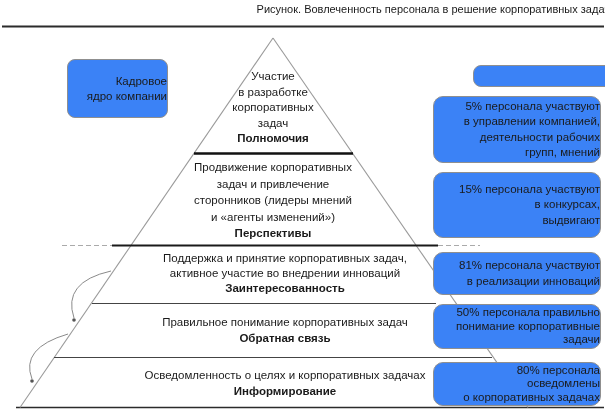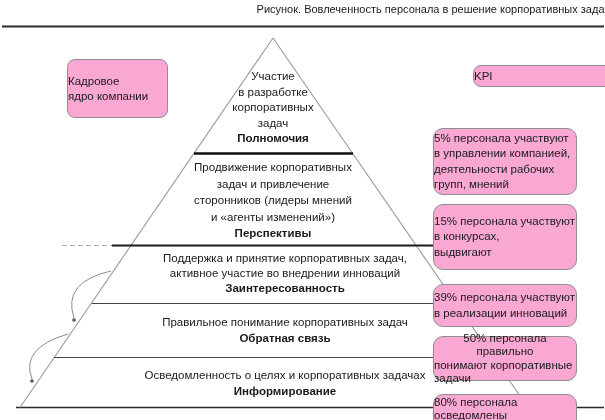--- a/index.html
+++ b/index.html
@@ -2,25 +2,25 @@
 <html><head>
 <meta charset="utf-8">
 <style>
   html,body{margin:0;padding:0;background:#fff;}
   .stage{position:relative;width:605px;height:420px;background:#fff;overflow:hidden;
          font-family:"Liberation Sans", sans-serif;color:#1a1a1a;}
   .caption{position:absolute;top:3px;left:0;right:-5px;text-align:right;font-size:11px;
            letter-spacing:0;white-space:nowrap;}
   .caption .cb{font-weight:400;}
   .art{position:absolute;left:0;top:0;}
-  .roundbox{position:absolute;background:#f9a8d4;border:1px solid #8f8f8f;box-sizing:border-box;
-            display:flex;flex-direction:column;justify-content:center;align-items:flex-start;
+  .roundbox{position:absolute;background:#3b82f6;border:1px solid #8f8f8f;box-sizing:border-box;
+            display:flex;flex-direction:column;justify-content:center;align-items:flex-end;
             text-align:center;font-size:11.5px;line-height:15px;}
   .leftbox{left:67px;top:59px;width:101px;height:59px;border-radius:8px;}
-  .kpibox{left:433px;width:144px;border-radius:10px;margin-top:32px;}
+  .kpibox{left:433px;width:168px;border-radius:10px;}
   .kpihead{left:433px;top:65px;width:168px;height:22px;border-radius:8px;font-size:11.5px;margin-left:40px;}
   .tier{position:absolute;text-align:center;font-size:11.5px;}
   .tier .tl{line-height:var(--lh,15.5px);}
   .tlabel{font-weight:700;}
   .klines{line-height:inherit;}
 </style>
 </head>
 <body>
 
 <div class="stage">
@@ -92,27 +92,27 @@
     <div class="klines">групп, мнений</div>
   </div>
 
   <div class="roundbox kpibox" style="top:172px;height:66px;line-height:15.5px">
     <div class="klines">15% персонала участвуют</div>
     <div class="klines">в конкурсах,</div>
     <div class="klines">выдвигают</div>
   </div>
 
   <div class="roundbox kpibox" style="top:252px;height:43px;line-height:15.5px">
-    <div class="klines">39% персонала участвуют</div>
+    <div class="klines">81% персонала участвуют</div>
     <div class="klines">в реализации инноваций</div>
   </div>
 
   <div class="roundbox kpibox" style="top:304px;height:45px;line-height:13.5px">
     <div class="klines">50% персонала правильно</div>
-    <div class="klines">понимают корпоративные</div>
+    <div class="klines">понимание корпоративные</div>
     <div class="klines">задачи</div>
   </div>
 
   <div class="roundbox kpibox" style="top:362px;height:44px;line-height:13.5px">
     <div class="klines">80% персонала</div>
     <div class="klines">осведомлены</div>
     <div class="klines">о корпоративных задачах</div>
   </div>
 
 </div>

